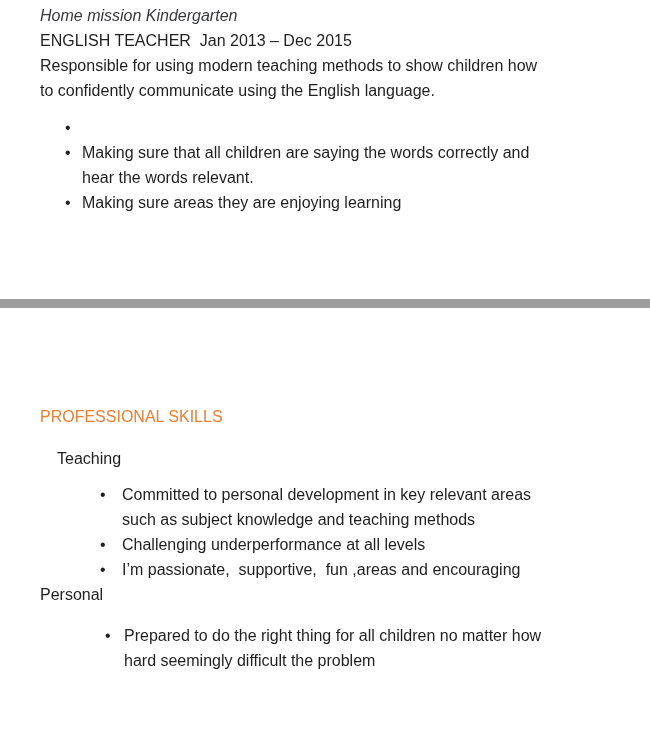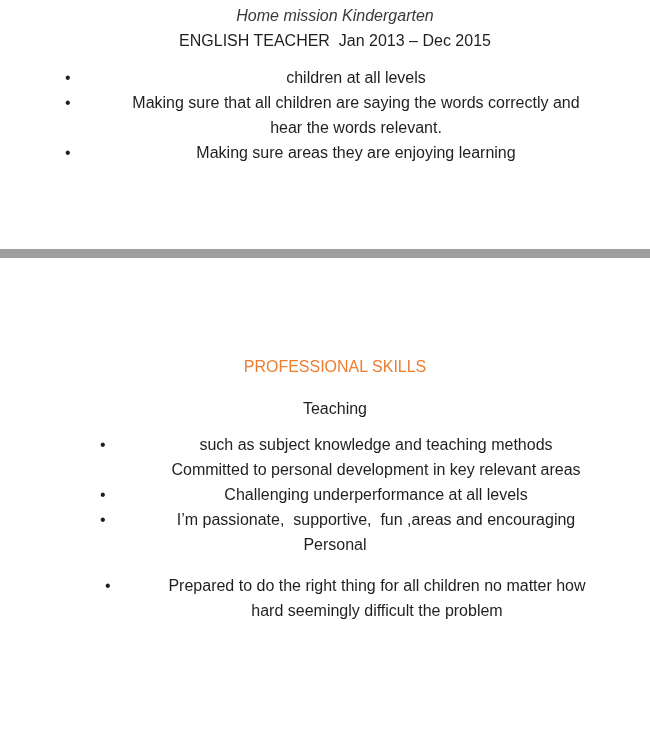--- a/index.html
+++ b/index.html
@@ -15,21 +15,20 @@
     background: var(--bg, #ffffff);
     color: var(--text, #1f1f1f);
     font-size: 16px;
     overflow: hidden;
     padding-top: 3px;
   }
   .content { margin-left: 40px; margin-right: 20px; }
   .line {
     line-height: 25px;
     white-space: pre-wrap;
-    text-align: center;
   }
   .employer { font-style: italic; color: var(--text-soft, #36383b); }
   .spacer-heading { margin-top: 9px; }
   .bullet-list { list-style: none; }
   .bullet-item { display: flex; }
   .bullet-marker {
     flex: 0 0 auto;
     line-height: 25px;
     text-align: left;
   }
@@ -43,43 +42,46 @@
     width: 650px;
     height: 9px;
     background: var(--divider, #9e9e9e);
   }
 
   .skills-heading {
     margin-top: 96px;
     color: var(--accent, #ed7d31);
     line-height: 25px;
   }
-  .sub-heading-teaching { margin-top: 17px; }
+  .sub-heading-teaching { margin-top: 17px; margin-left: 17px; }
   .list-teaching { margin-top: 11px; margin-left: 60px; }
   .list-teaching .bullet-marker { width: 22px; }
   .sub-heading-personal { margin-top: 0; }
   .list-personal { margin-top: 16px; margin-left: 65px; }
   .list-personal .bullet-marker { width: 19px; }
 </style>
 </head>
 <body>
 
 <div class="page">
   <div class="content">
 
     <div class="line employer">Home mission Kindergarten</div>
     <div class="line">ENGLISH TEACHER  Jan 2013 – Dec 2015</div>
 
+    <div>
+      <div class="line">Responsible for using modern teaching methods to show children how</div>
+      <div class="line">to confidently communicate using the English language.</div>
+    </div>
 
 
     <div class="bullet-list list-duties">
       <div class="bullet-item">
         <span class="bullet-marker">•</span>
         <div class="bullet-text">
-          <div class="line">children at all levels</div>
         </div>
       </div>
       <div class="bullet-item">
         <span class="bullet-marker">•</span>
         <div class="bullet-text">
           <div class="line">Making sure that all children are saying the words correctly and</div>
           <div class="line">hear the words relevant.</div>
         </div>
       </div>
       <div class="bullet-item">
@@ -97,22 +99,22 @@
   <div class="content">
 
     <div class="line skills-heading">PROFESSIONAL SKILLS</div>
 
     <div class="line sub-heading-teaching">Teaching</div>
 
     <div class="bullet-list list-teaching">
       <div class="bullet-item">
         <span class="bullet-marker">•</span>
         <div class="bullet-text">
+          <div class="line">Committed to personal development in key relevant areas</div>
           <div class="line">such as subject knowledge and teaching methods</div>
-          <div class="line">Committed to personal development in key relevant areas</div>
         </div>
       </div>
       <div class="bullet-item">
         <span class="bullet-marker">•</span>
         <div class="bullet-text">
           <div class="line">Challenging underperformance at all levels</div>
         </div>
       </div>
       <div class="bullet-item">
         <span class="bullet-marker">•</span>

